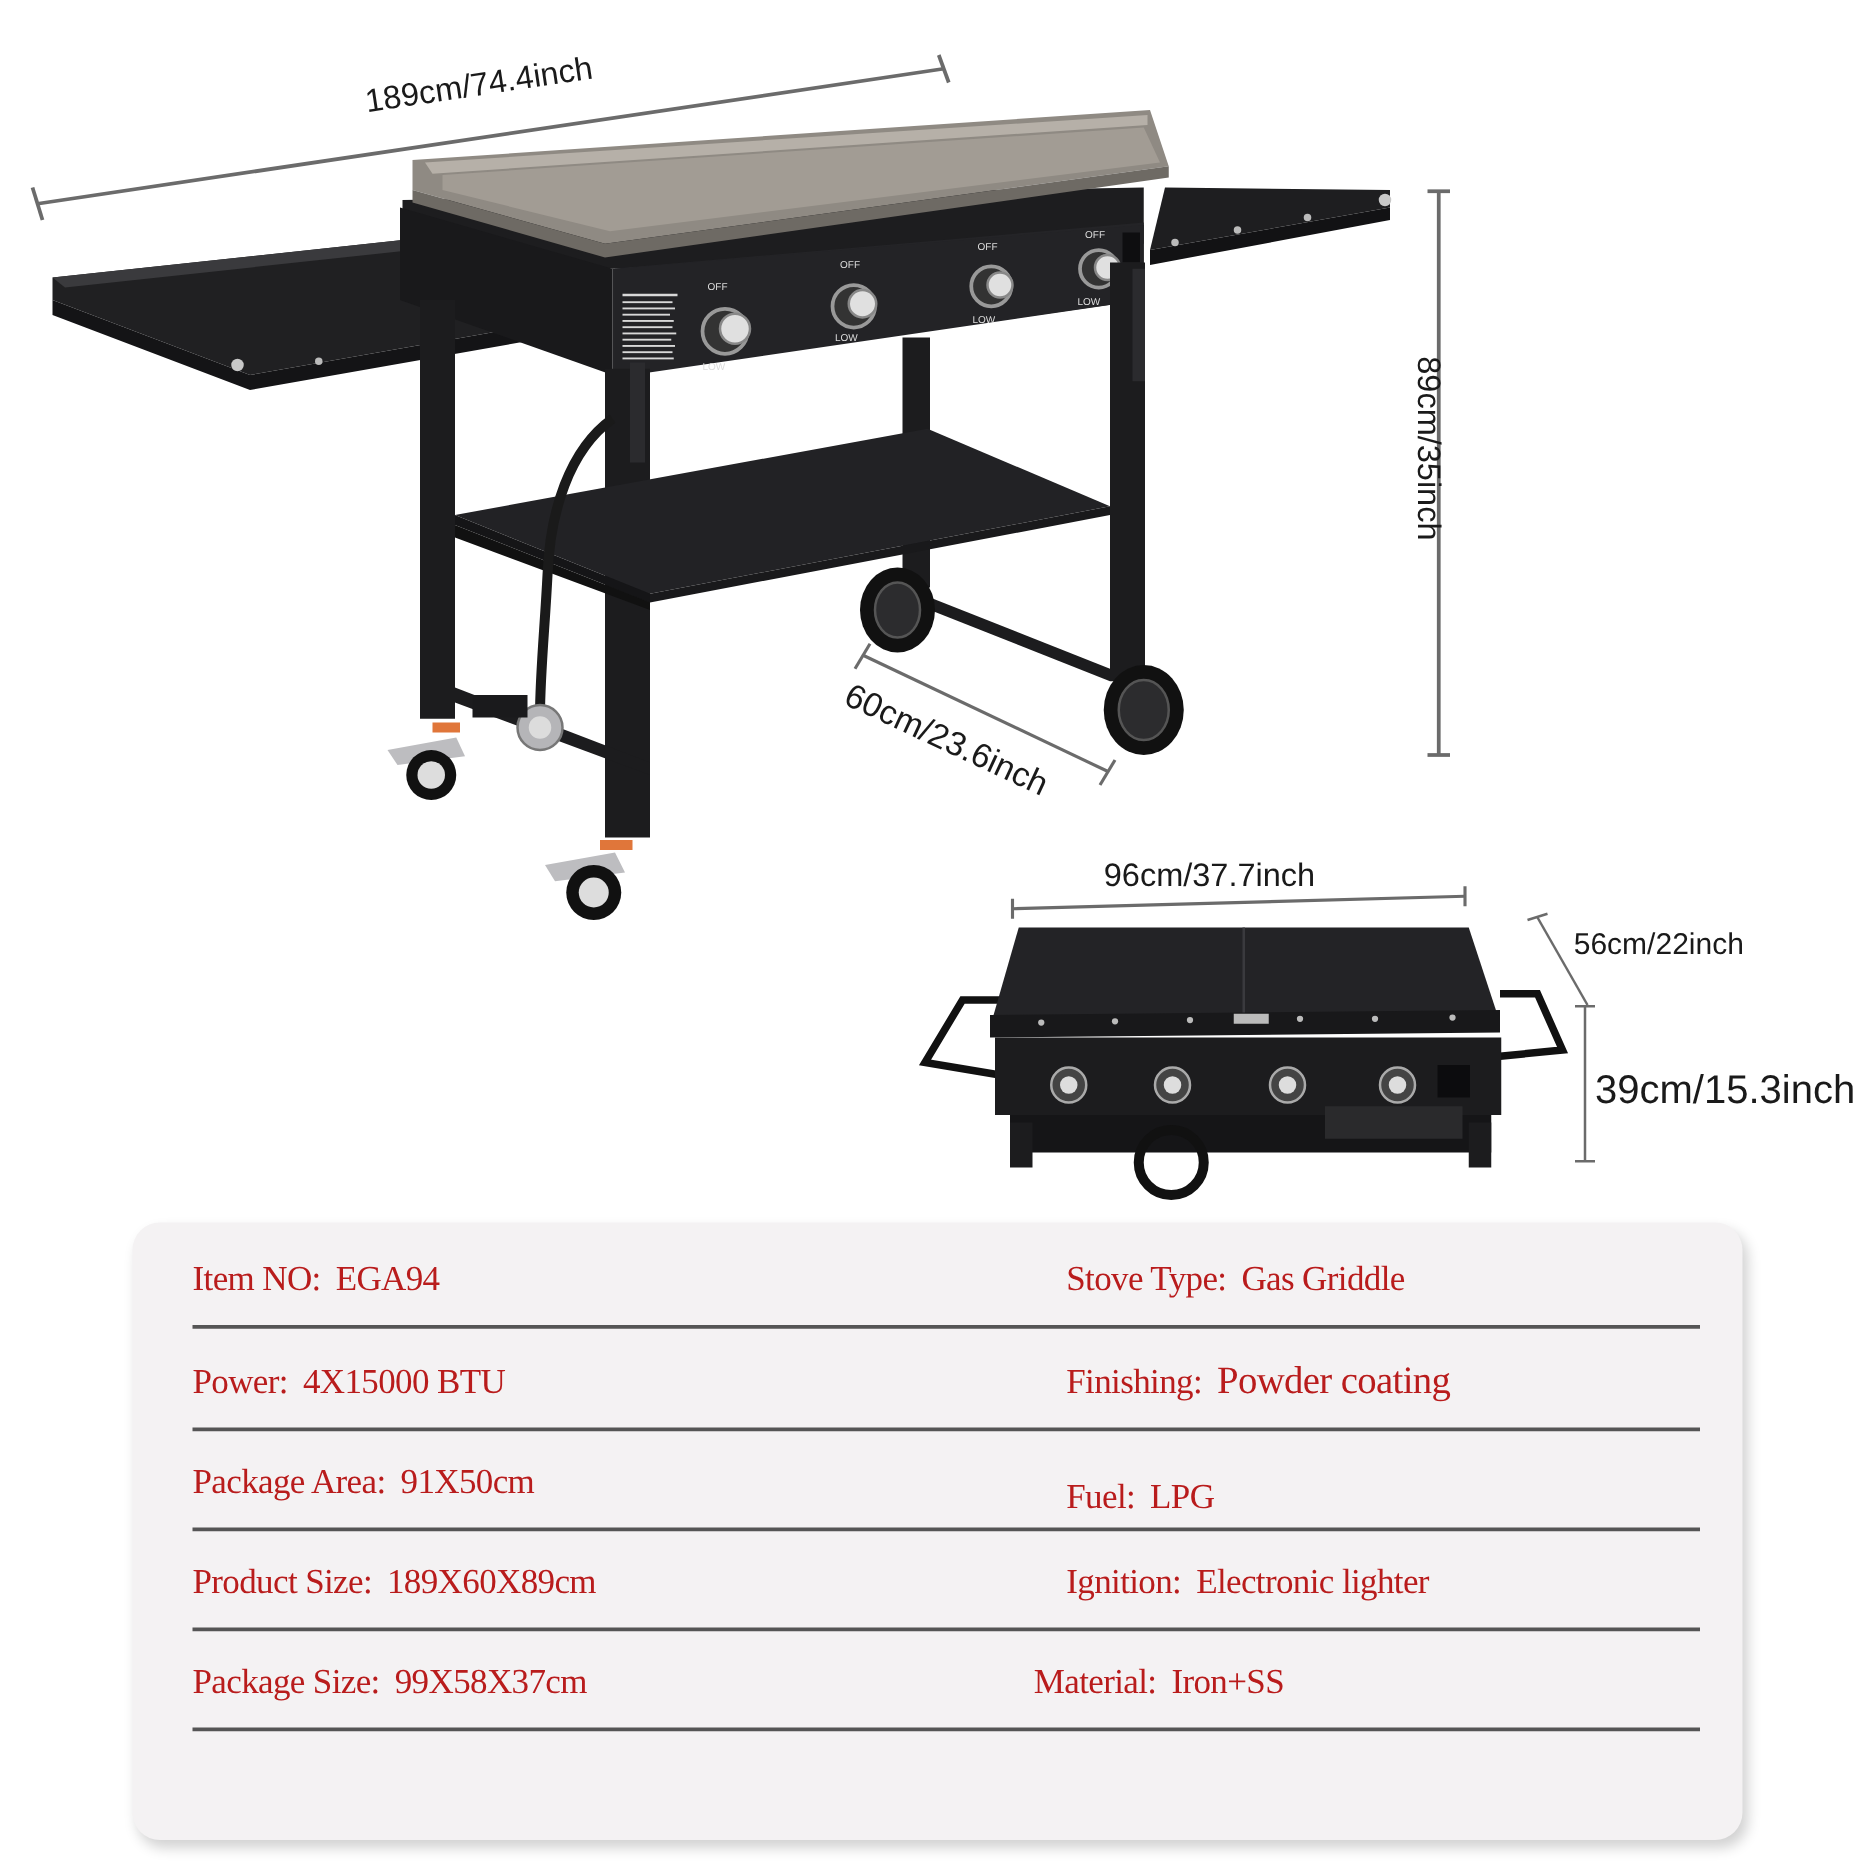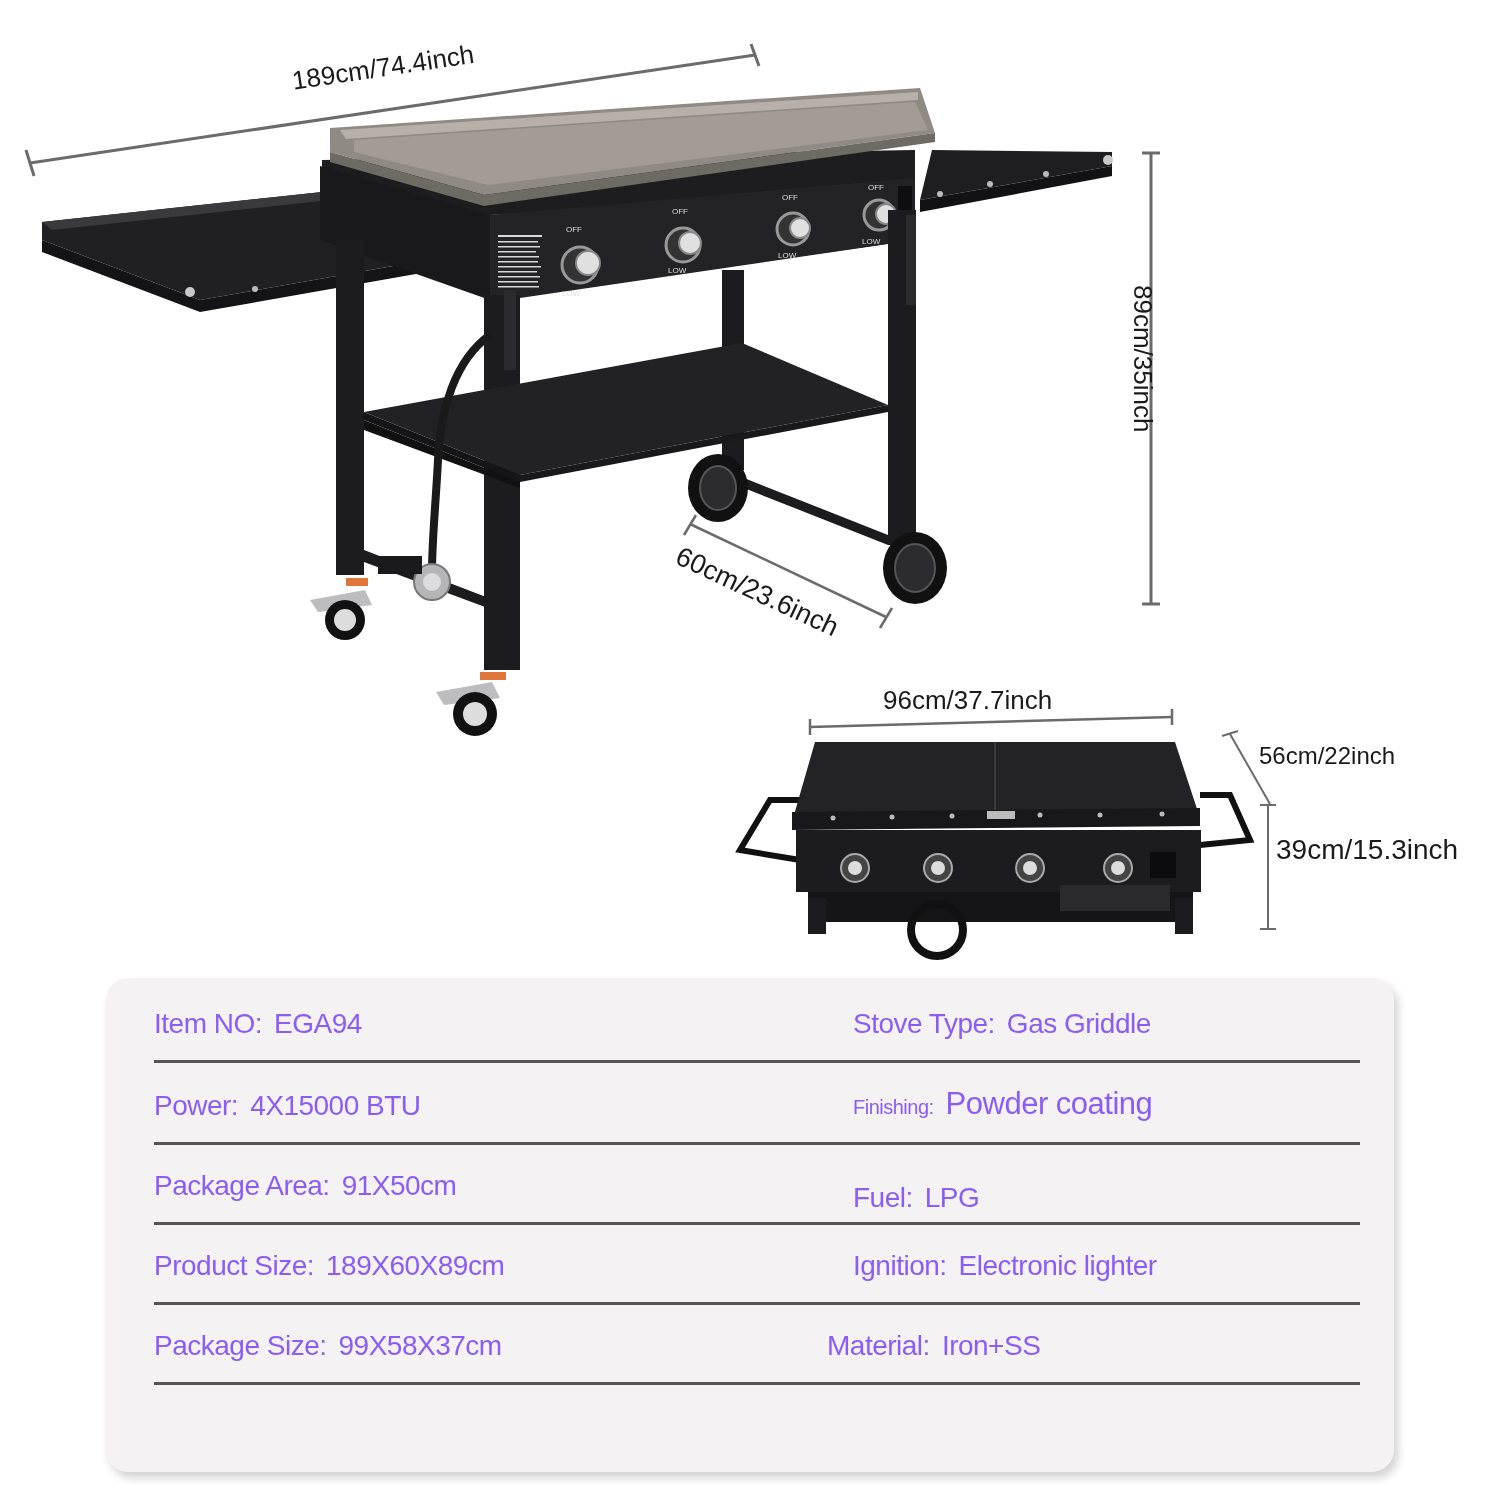--- a/index.html
+++ b/index.html
@@ -7,21 +7,21 @@
   .abs { position: absolute; }
   .dim-label { position: absolute; font-family: "Liberation Sans", sans-serif; color: #1a1a1a; font-size: 27px; white-space: nowrap; }
   svg { position: absolute; left: 0; top: 0; }
   .spec-card {
     position: absolute; left: 106px; top: 978px; width: 1288px; height: 494px;
     background: #f4f2f3; border-radius: 22px;
     box-shadow: 4px 6px 10px rgba(0,0,0,0.18);
   }
   .spec-row { position: absolute; left: 48px; width: 1206px; height: 80px; }
   .spec-line { position: absolute; left: 0; right: 0; height: 3px; background: #555; }
-  .spec-cell { position: absolute; top: 26px; font-family: Liberation Sans, sans-serif; font-size: 28px; color: #8b5cf6; white-space: nowrap; letter-spacing: -0.5px; text-align: center; }
+  .spec-cell { position: absolute; top: 26px; font-family: Liberation Serif, serif; font-size: 28px; color: #b91c1c; white-space: nowrap; letter-spacing: -0.5px; text-align: center; }
   .spec-cell .k { margin-right: 12px; }
 </style>
 </head>
 <body>
 
 <div class="abs" style="left:0;top:0;width:1500px;height:960px;">
   <svg width="1500" height="960" viewBox="0 0 1500 960">
 
     <g stroke="#6b6b6b" stroke-width="3" fill="none">
       <line x1="30" y1="163" x2="755" y2="55"></line>
@@ -223,41 +223,41 @@
     <rect x="1150" y="852" width="26" height="26" fill="#0c0c0e"></rect>
     <rect x="808" y="892" width="385" height="30" fill="#151517"></rect>
     <rect x="808" y="898" width="18" height="36" fill="#1c1c1e"></rect>
     <rect x="1175" y="898" width="18" height="36" fill="#1c1c1e"></rect>
     <rect x="1060" y="885" width="110" height="26" fill="#2a2a2c"></rect>
     <circle cx="937" cy="930" r="26" fill="none" stroke="#111" stroke-width="8"></circle>
   </svg>
 
   <div class="dim-label" style="left:883px;top:685px;font-size:26px;">96cm/37.7inch</div>
   <div class="dim-label" style="left:1259px;top:742px;font-size:24px;">56cm/22inch</div>
-  <div class="dim-label" style="left:1276px;top:834px;font-size:28px;">39cm/15.3inch</div>
+  <div class="dim-label" style="left:1276px;top:853px;font-size:32px;">39cm/15.3inch</div>
 </div>
 
 <div class="spec-card">
 
   <div class="spec-row" style="top:4px;">
     <div class="spec-cell" style="left:0;">
       <span class="k">Item NO:</span><span>EGA94</span>
     </div>
     <div class="spec-cell" style="left:699px;">
       <span class="k">Stove Type:</span><span>Gas Griddle</span>
     </div>
     <div class="spec-line" style="top:78px;"></div>
   </div>
 
   <div class="spec-row" style="top:86px;">
     <div class="spec-cell" style="left:0;">
       <span class="k">Power:</span><span>4X15000 BTU</span>
     </div>
     <div class="spec-cell" style="left:699px;font-size:31px;top:22px;">
-      <span class="k" style="font-size:20px;">Finishing:</span><span>Powder coating</span>
+      <span class="k" style="font-size:28px;">Finishing:</span><span>Powder coating</span>
     </div>
     <div class="spec-line" style="top:78px;"></div>
   </div>
 
   <div class="spec-row" style="top:166px;">
     <div class="spec-cell" style="left:0;">
       <span class="k">Package Area:</span><span>91X50cm</span>
     </div>
     <div class="spec-cell" style="left:699px;margin-top:12px;">
       <span class="k">Fuel:</span><span>LPG</span>

